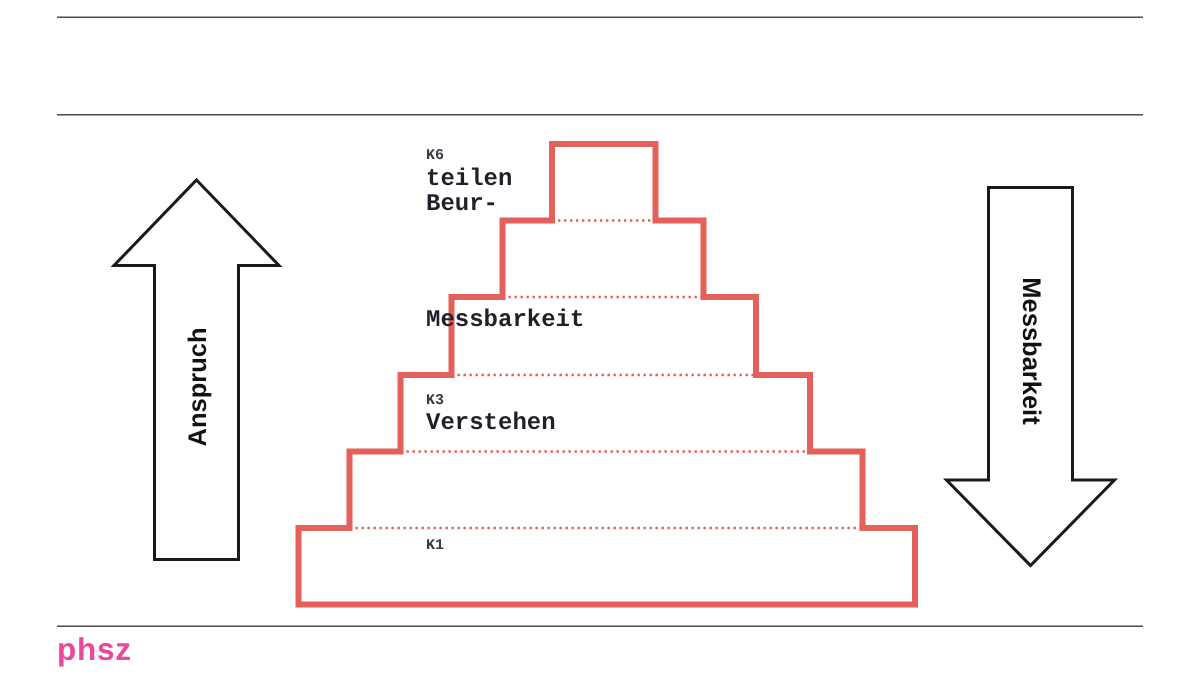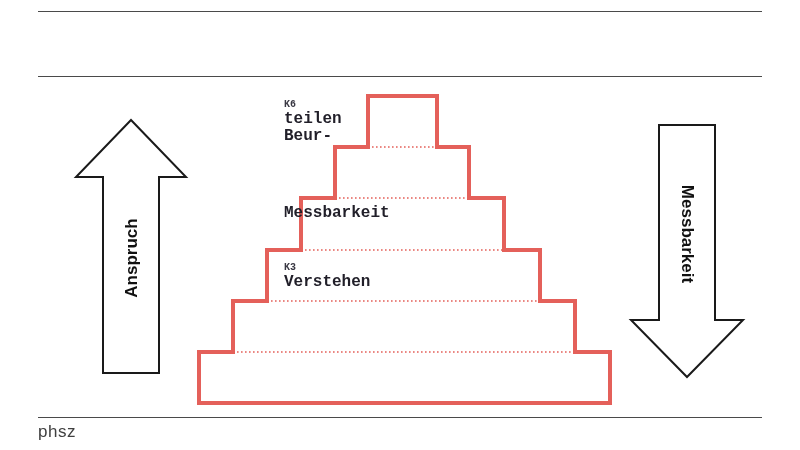--- a/index.html
+++ b/index.html
@@ -17,21 +17,21 @@
   .rule-top{top:11px;}
   .rule-subtitle{top:76px;}
   .rule-bottom{top:417px;}
   .title{
     position:absolute;left:38px;top:21px;
     font-size:20px;font-weight:bold;color:#000;
     word-spacing:5px;letter-spacing:0px;white-space:nowrap;
   }
   .logo{
     position:absolute;left:38px;top:422px;
-    font-size:17px;font-weight:normal;color:#404040;
+    font-size:21px;font-weight:bold;color:#ec4899;
     letter-spacing:0.5px;
   }
   svg.diagram{position:absolute;left:0;top:0;}
   .lvl{
     position:absolute;left:284px;width:240px;
     text-align:left;
     font-family:Liberation Mono, monospace;
   }
   .kcode{
     font-size:10px;font-weight:bold;color:#3a3944;line-height:12px;
@@ -83,20 +83,21 @@
       <span class="kline">Messbarkeit</span>
     </div>
   </div>
   <div class="lvl" style="top:262px">
     <div class="kcode">K3</div>
     <div class="kname">
       <span class="kline">Verstehen</span>
     </div>
   </div>
   <div class="lvl" style="top:359px">
+    <div class="kcode">K1</div>
   </div>
 
   <div class="arrow-label arrow-label-left">Anspruch</div>
   <div class="arrow-label arrow-label-right">Messbarkeit</div>
 
   <div class="rule rule-bottom"></div>
   <div class="logo">phsz</div>
 
 </div>
 

